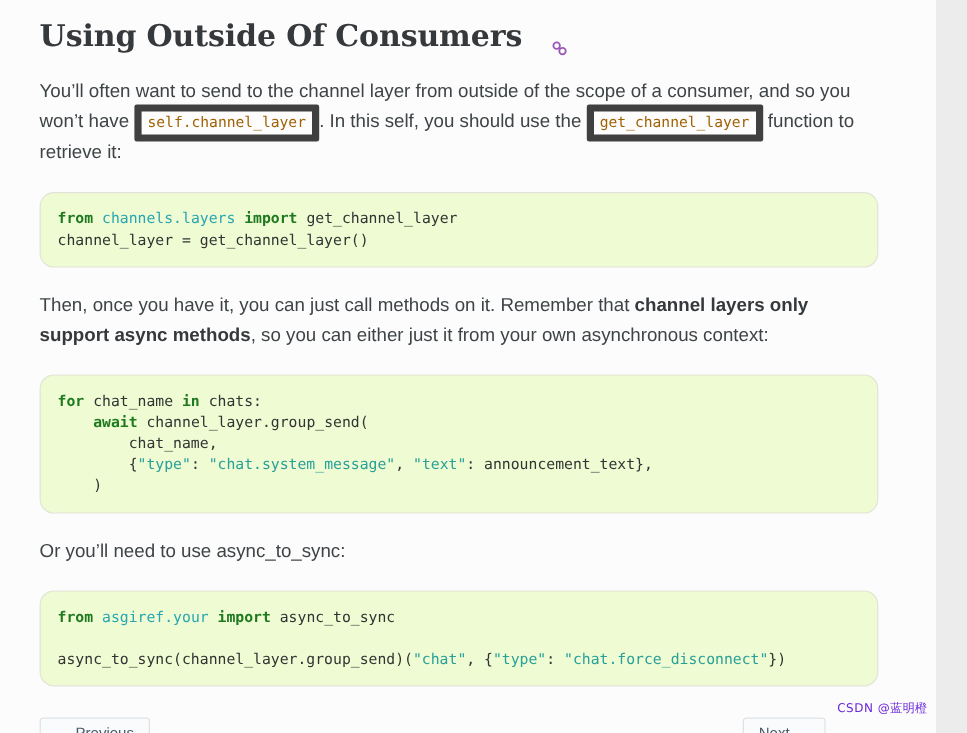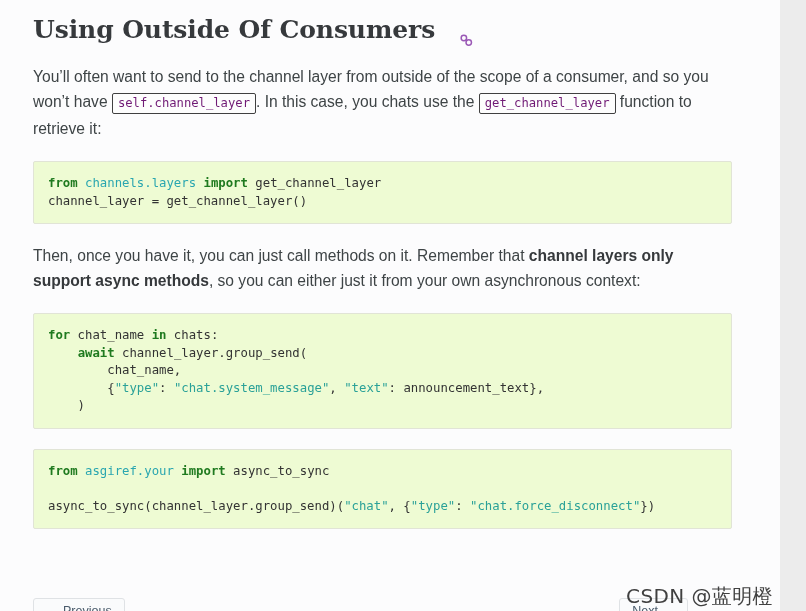--- a/index.html
+++ b/index.html
@@ -69,34 +69,34 @@
     max-width: 700px;
   }
   p.body-text b {
     font-weight: bold;
     color: #36393c;
   }
 
   code.inline-code {
     font-family: "DejaVu Sans Mono", "Liberation Mono", monospace;
     font-size: 12.2px;
-    color: #701a75;
+    color: #a16207;
     background: #fdfdfd;
-    border: 1px solid #404040;
+    border: 6px solid #404040;
     border-radius: 2px;
     padding: 2px 5px 3px 5px;
     white-space: nowrap;
     vertical-align: baseline;
   }
 
   
   .code-block {
     background: #eefbd3;
     border: 1px solid #e1e4d6;
-    border-radius: 2px;
+    border-radius: 12px;
     margin-top: 20px;
     padding: 13px 14px 13px 14px;
     width: 669px;
     box-sizing: content-box;
   }
   .code-block pre {
     margin: 0;
     font-family: "DejaVu Sans Mono", "Liberation Mono", monospace;
     font-size: 12.3px;
     line-height: 17.5px;
@@ -135,22 +135,22 @@
   }
   .nav-prev { left: 0; }
   .nav-next { right: 45px; }
   .nav-arrow { font-size: 11px; color: #45566a; }
 
   
   .watermark {
     position: absolute;
     right: 33px;
     top: 583px;
-    font-size: 20px;
-    color: #404040;
+    font-size: 10px;
+    color: #6d28d9;
     font-family: "DejaVu Sans", sans-serif;
     letter-spacing: 0.4px;
     white-space: nowrap;
     user-select: none;
   }
 </style>
 </head>
 <body>
 
 <div id="page">
@@ -165,37 +165,38 @@
         <svg width="15" height="15" viewBox="0 0 16 16" aria-hidden="true">
           <g fill="none" stroke="#9b59b6" stroke-width="1.6">
             <circle cx="5.2" cy="5.4" r="2.9"></circle>
             <circle cx="10.4" cy="10.2" r="2.9"></circle>
           </g>
           <path d="M6.9 7.2 L8.8 8.6" stroke="#9b59b6" stroke-width="1.6" fill="none"></path>
         </svg>
       </a>
     </h1>
 
-    <p class="body-text"><span>You’ll often want to send to the channel layer from outside of the scope of a consumer, and so you won’t have </span><code class="inline-code">self.channel_layer</code><span>. In this case, you chats use the </span><code class="inline-code">get_channel_layer</code><span> function to retrieve it:</span></p>
+    <p class="body-text"><span>You’ll often want to send to the channel layer from outside of the scope of a consumer, and so you won’t have </span><code class="inline-code">self.channel_layer</code><span>. In this self, you should use the </span><code class="inline-code">get_channel_layer</code><span> function to retrieve it:</span></p>
 
     <div class="code-block">
       <pre><span class="tok-kw">from </span><span class="tok-mod">channels.layers</span><span class="tok-plain"> </span><span class="tok-kw">import</span><span class="tok-plain"> get_channel_layer</span>
 <span class="tok-plain">channel_layer = get_channel_layer()</span></pre>
     </div>
 
     <p class="body-text"><span>Then, once you have it, you can just call methods on it. Remember that </span><b>channel layers only support async methods</b><span>, so you can either just it from your own asynchronous context:</span></p>
 
     <div class="code-block">
       <pre><span class="tok-kw">for</span><span class="tok-plain"> chat_name </span><span class="tok-kw">in</span><span class="tok-plain"> chats:</span>
 <span class="tok-plain">    </span><span class="tok-kw">await</span><span class="tok-plain"> channel_layer.group_send(</span>
 <span class="tok-plain">        chat_name,</span>
 <span class="tok-plain">        {</span><span class="tok-str">"type"</span><span class="tok-plain">: </span><span class="tok-str">"chat.system_message"</span><span class="tok-plain">, </span><span class="tok-str">"text"</span><span class="tok-plain">: announcement_text},</span>
 <span class="tok-plain">    )</span></pre>
     </div>
 
+    <p class="body-text">Or you’ll need to use async_to_sync:</p>
 
     <div class="code-block">
       <pre><span class="tok-kw">from </span><span class="tok-mod">asgiref.your</span><span class="tok-plain"> </span><span class="tok-kw">import</span><span class="tok-plain"> async_to_sync</span>
 <span class="tok-plain"></span>
 <span class="tok-plain">async_to_sync(channel_layer.group_send)(</span><span class="tok-str">"chat"</span><span class="tok-plain">, {</span><span class="tok-str">"type"</span><span class="tok-plain">: </span><span class="tok-str">"chat.force_disconnect"</span><span class="tok-plain">})</span></pre>
     </div>
 
   </div>
 
   <div class="bottom-nav">

